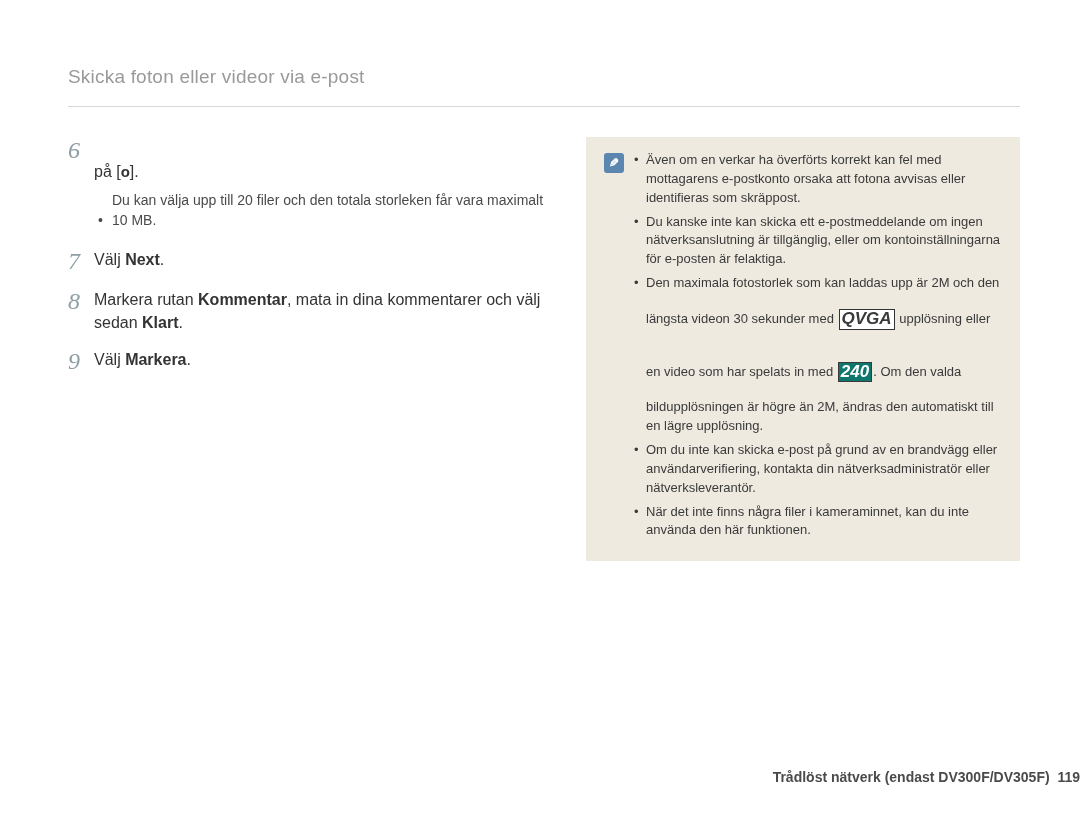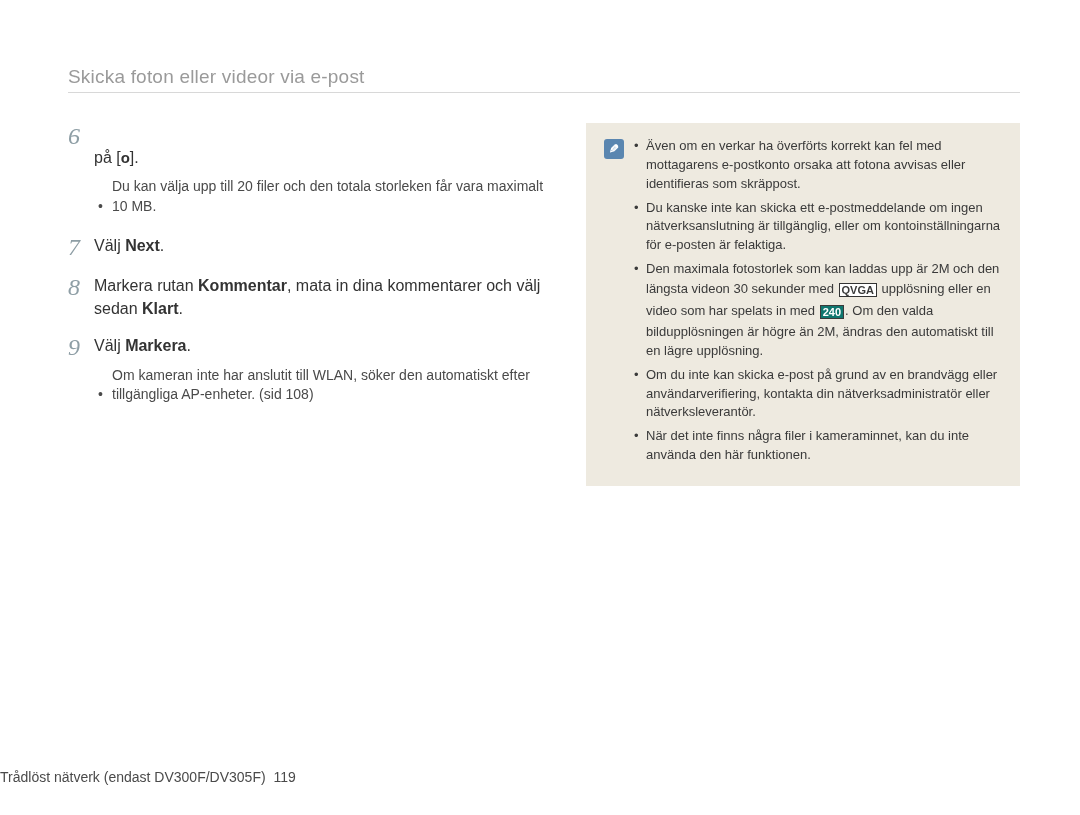--- a/index.html
+++ b/index.html
@@ -10,21 +10,21 @@
     font-family: Arial, Helvetica, sans-serif;
     color: #3a3a3a;
     position: relative;
     padding: 66px 60px 0 68px;
   }
   .page-title {
     font-size: 19px;
     font-weight: 300;
     color: #9a9a9a;
     letter-spacing: 0.2px;
-    margin-bottom: 4px;
+    margin-bottom: 18px;
   }
   .hr {
     border: none;
     border-top: 1px solid #d8d8d8;
     margin-bottom: 30px;
   }
   .columns {
     display: flex;
     gap: 26px;
     align-items: flex-start;
@@ -112,37 +112,39 @@
     margin-bottom: 5px;
   }
   .note-list li::before {
     content: "•";
     width: 12px;
     flex-shrink: 0;
   }
   .inline-icon {
     display: inline-block;
     font-weight: 700;
-    font-size: 11px;
+    font-size: 17px;
     border: 1px solid #333;
     padding: 0 2px;
     line-height: 1.1;
     vertical-align: middle;
-    margin: 4px 1px;
+    margin: 16px 1px;
     background: #fff;
+    font-style: italic;
   }
   .inline-icon.dark { background: #0f766e; color: #fff; border-color: #3a3a3a; }
   .footer {
     position: absolute;
     bottom: 30px;
     left: 0;
     right: 0;
-    text-align: left;
+    text-align: right;
     font-size: 14px;
     color: #4a4a4a;
+    font-weight: bold;
   }
 </style>
 </head>
 <body>
 
 <div class="page-title">Skicka foton eller videor via e-post</div>
 <hr class="hr">
 
 <div class="columns">
   <div class="left-col">
@@ -172,23 +174,20 @@
       <div class="step-body">
         <span>Markera rutan </span><span class="bold">Kommentar</span><span>, mata in dina kommentarer och välj sedan </span><span class="bold">Klart</span><span>.</span>
       </div>
     </div>
 
     <div class="step">
       <div class="step-num">9</div>
       <div class="step-body">
         <span>Välj </span><span class="bold">Markera</span><span>.</span>
         <ul class="sub-bullets">
-          <li>
-              <span>Om kameran inte har anslutit till WLAN, söker den automatiskt efter tillgängliga AP-enheter. (sid 108)</span>
-            </li>
         </ul>
       </div>
     </div>
 
   </div>
 
   <div class="right-col">
     <div class="note-box">
       <div class="note-icon"></div>
       <ul class="note-list">

